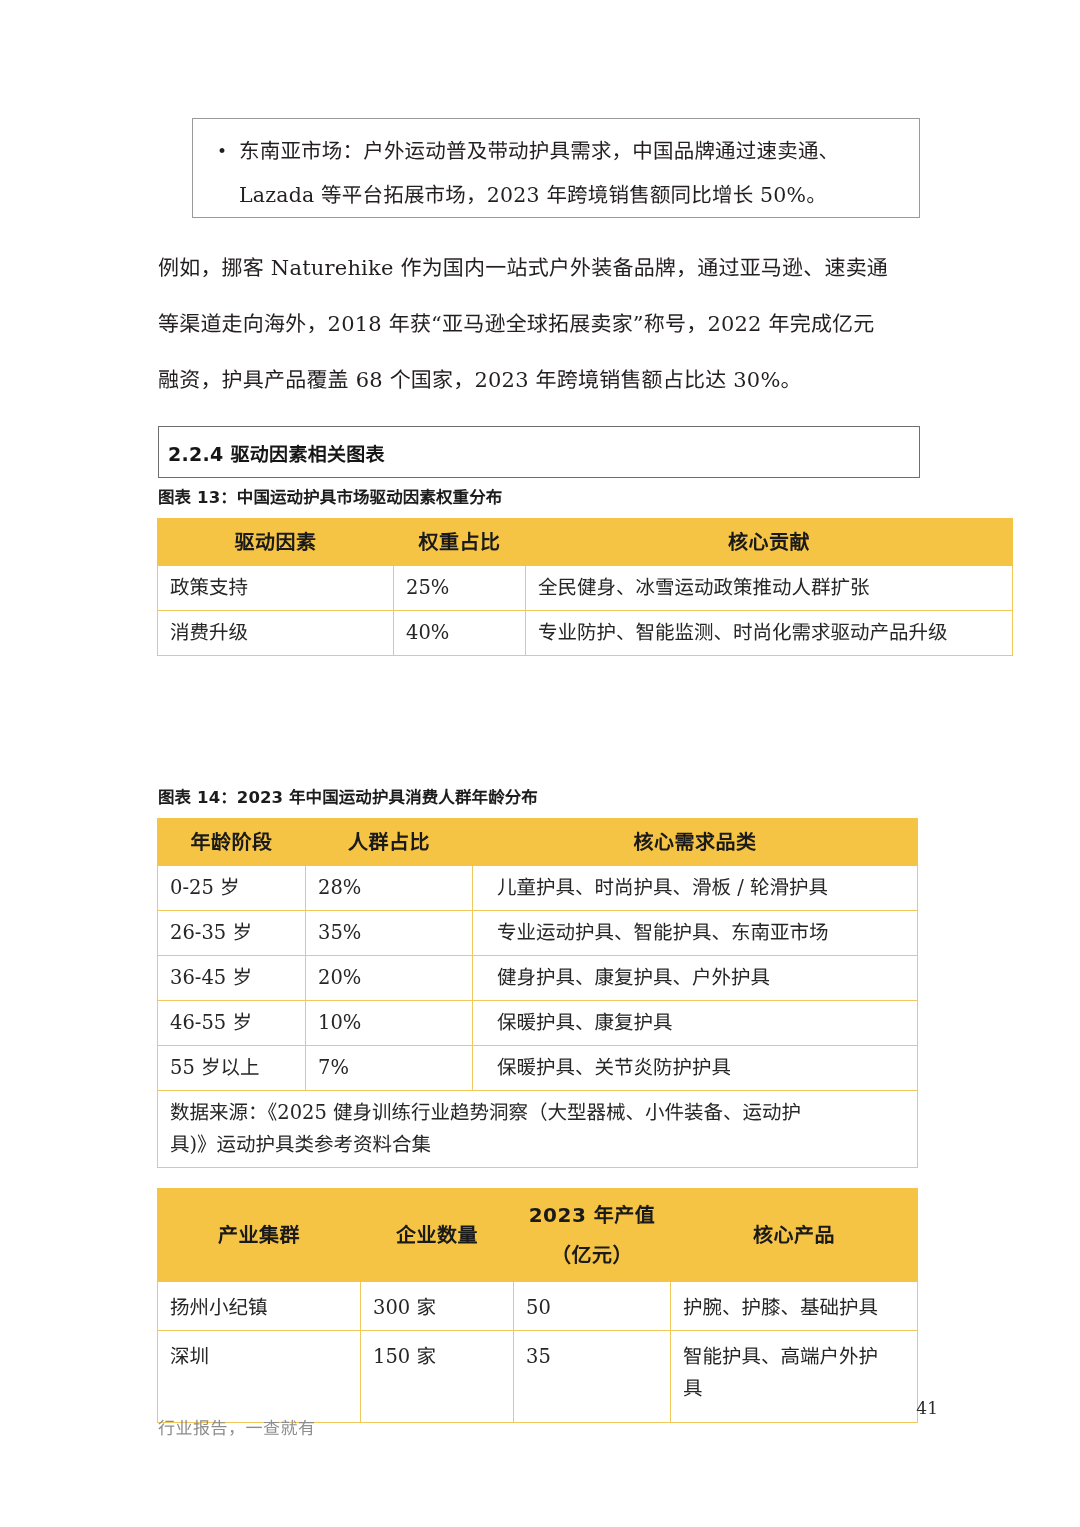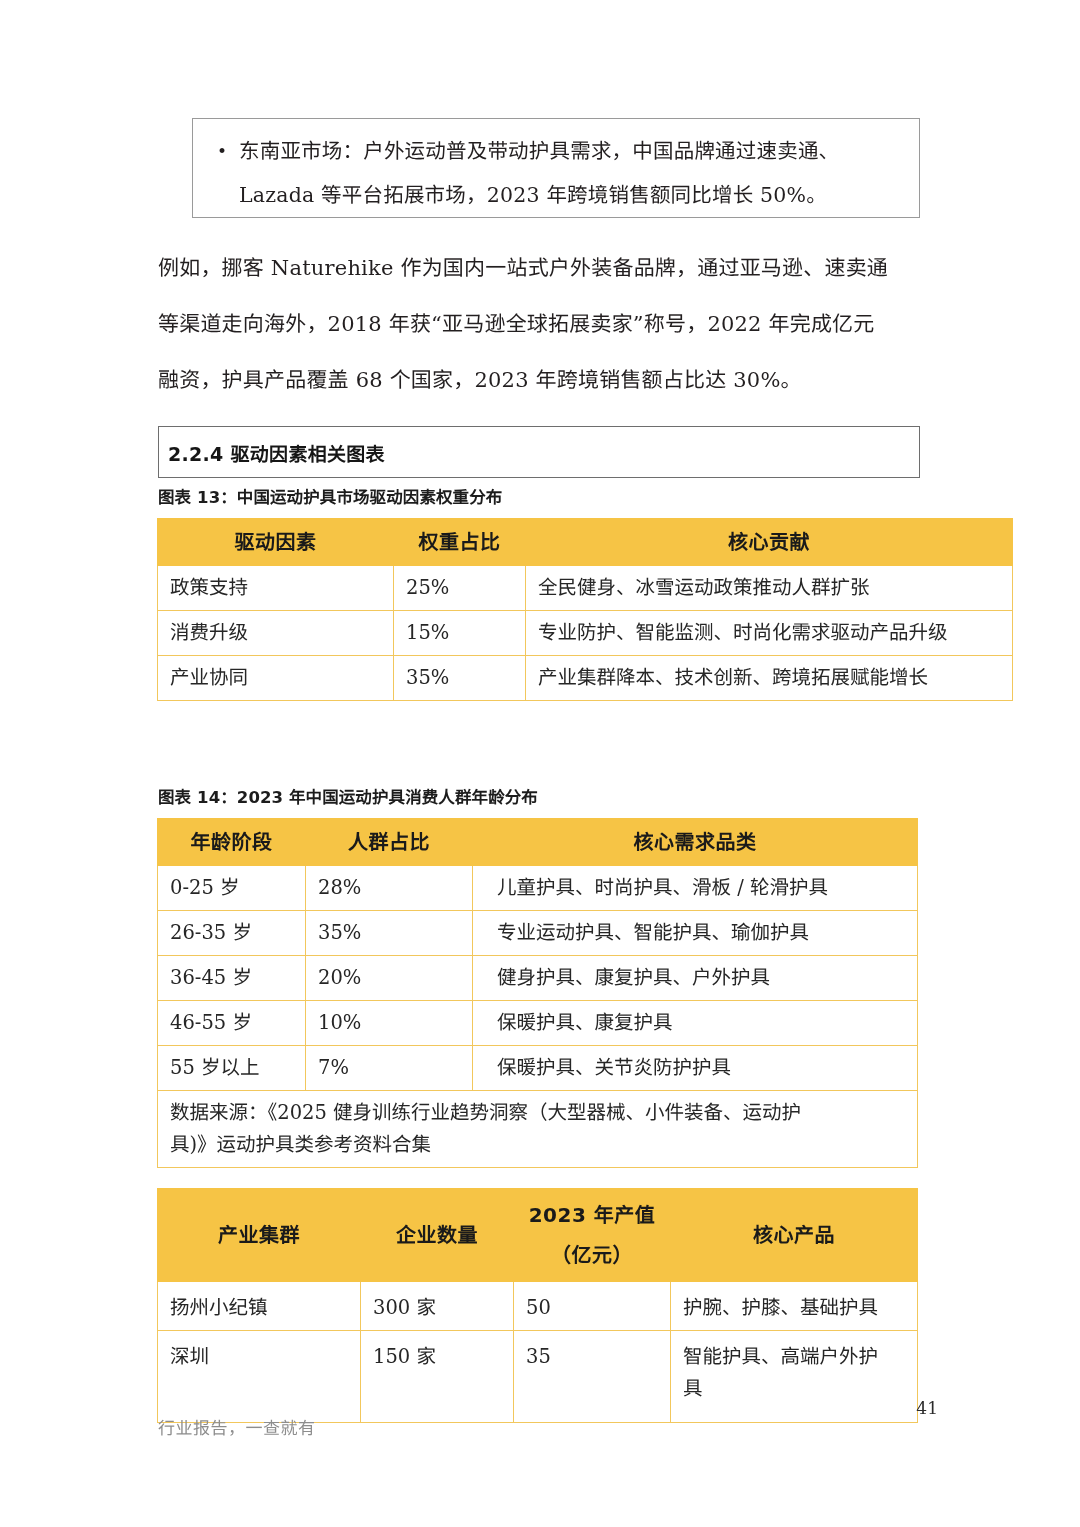--- a/index.html
+++ b/index.html
@@ -242,27 +242,22 @@
       </tr>
     </thead>
     <tbody>
       <tr>
         <td>政策支持</td>
         <td>25%</td>
         <td>全民健身、冰雪运动政策推动人群扩张</td>
       </tr>
       <tr>
         <td>消费升级</td>
-        <td>15%</td>
+        <td>40%</td>
         <td>专业防护、智能监测、时尚化需求驱动产品升级</td>
-      </tr>
-      <tr>
-        <td>产业协同</td>
-        <td>35%</td>
-        <td>产业集群降本、技术创新、跨境拓展赋能增长</td>
       </tr>
     </tbody>
   </table>
 
   <div class="fig-caption" id="cap14">图表 14：2023 年中国运动护具消费人群年龄分布</div>
 
   <table class="doc-table" id="table14">
     <colgroup>
         <col class="c1">
         <col class="c2">
@@ -277,21 +272,21 @@
     </thead>
     <tbody>
       <tr>
         <td>0-25 岁</td>
         <td>28%</td>
         <td class="need">儿童护具、时尚护具、滑板 / 轮滑护具</td>
       </tr>
       <tr>
         <td>26-35 岁</td>
         <td>35%</td>
-        <td class="need">专业运动护具、智能护具、瑜伽护具</td>
+        <td class="need">专业运动护具、智能护具、东南亚市场</td>
       </tr>
       <tr>
         <td>36-45 岁</td>
         <td>20%</td>
         <td class="need">健身护具、康复护具、户外护具</td>
       </tr>
       <tr>
         <td>46-55 岁</td>
         <td>10%</td>
         <td class="need">保暖护具、康复护具</td>

